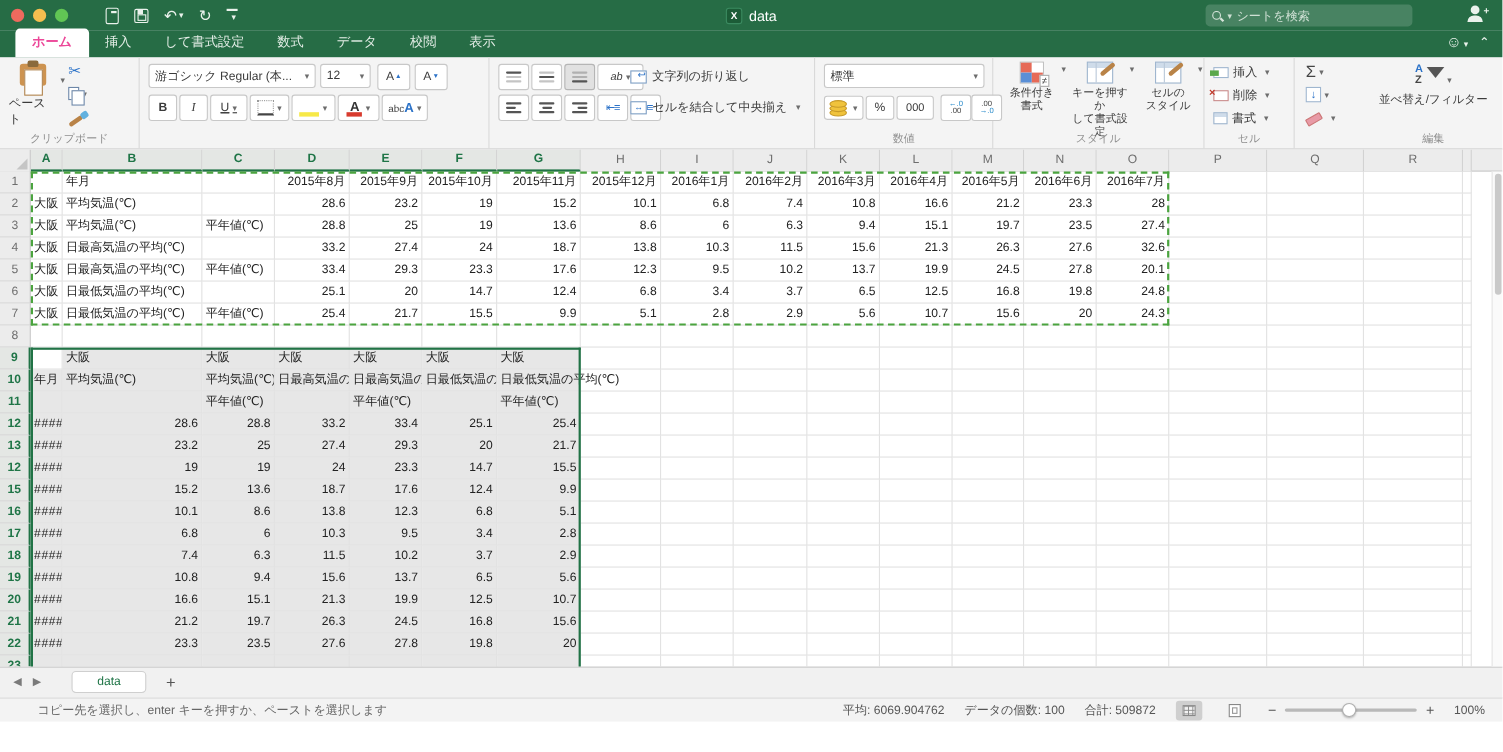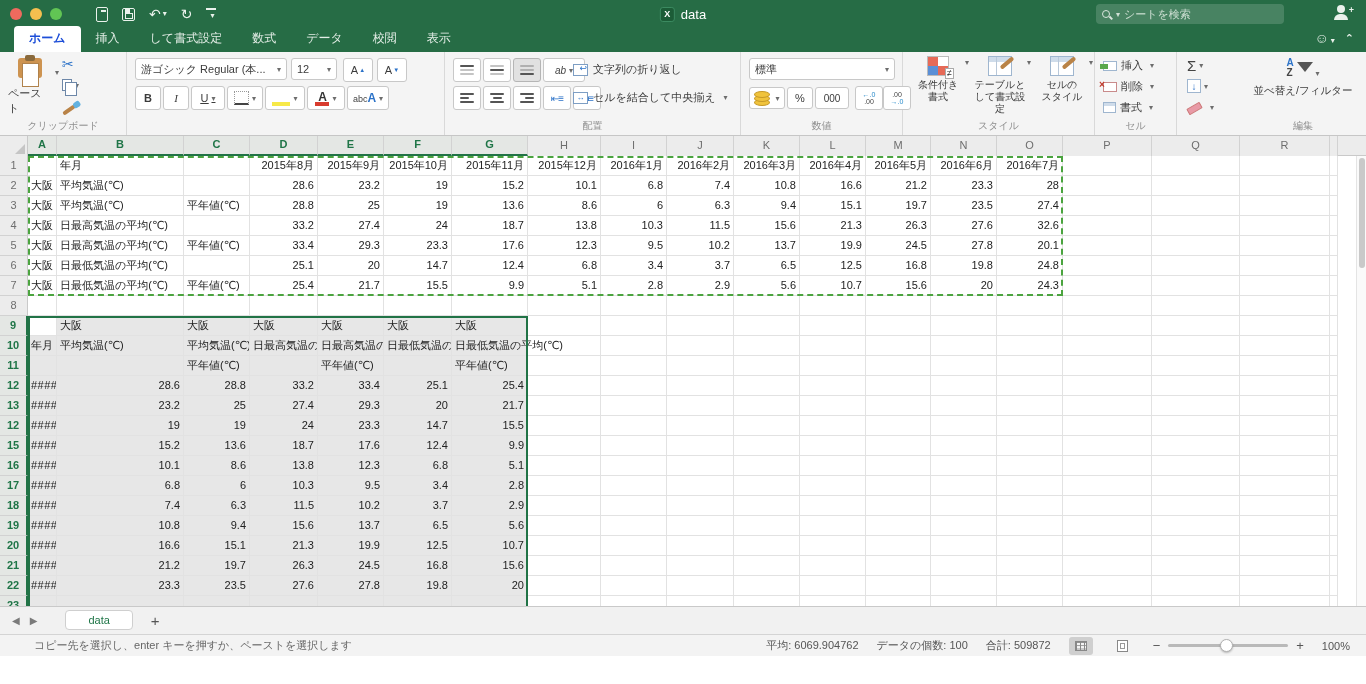--- a/index.html
+++ b/index.html
@@ -30,21 +30,21 @@
   .magnifier:after { content:""; position:absolute; left:6px; top:6px; width:4px; height:1.5px; background:#d9e6dd; transform:rotate(45deg); }
   .search-ph { color:#cfe0d4; font-size:11px; }
   .share-icon { position:absolute; right:14px; top:5px; width:18px; height:16px; }
   .share-icon .head { width:8px; height:8px; border-radius:50%; background:#eaf2ec; margin-left:3px; }
   .share-icon .body { width:14px; height:6px; border-radius:6px 6px 0 0; background:#eaf2ec; margin-top:1px; }
   .share-icon .plus { position:absolute; right:-2px; top:0; font-size:9px; color:#eaf2ec; font-weight:bold; }
 
   
   .tabrow { height:24px; background:#266c45; display:flex; align-items:flex-end; padding-left:14px; position:relative; }
   .rtab { color:#e3ede6; font-size:12px; padding:4px 15px 5px; border-radius:4px 4px 0 0; cursor:default; }
-  .rtab.active { background:#fff; color:#1d4ed8; font-weight:bold; }
+  .rtab.active { background:#fff; color:#ec4899; font-weight:bold; }
   .tabrow-right { position:absolute; right:12px; top:2px; display:flex; align-items:center; gap:10px; color:#eaf2ec; }
   .smiley { font-size:14px; }
   .collapse { font-size:11px; font-weight:bold; }
 
   
   .ribbon { height:84px; background:#f4f4f4; border-bottom:1px solid #c6c6c6; display:flex; }
   .rgroup { position:relative; height:100%; border-right:1px solid #d9d9d9; flex:0 0 auto; }
   .glabel { position:absolute; bottom:2px; left:0; width:100%; text-align:center; font-size:10px; color:#8f8f8f; }
   .btn { background:#fff; border:1px solid #c8c8c8; border-radius:3px; font-size:11px; color:#3b3b3b;
     display:inline-flex; align-items:center; justify-content:center; }
@@ -392,21 +392,20 @@
         <div class="wrapbtn">
           <span class="ic-wrap"></span>
           <span class="rlabel">文字列の折り返し</span>
         </div>
         <div class="mergebtn">
           <span class="ic-merge">↔</span>
           <span class="rlabel">セルを結合して中央揃え</span>
           <span class="dcaret">▾</span>
         </div>
       </div>
-      <div class="glabel">配置</div>
     </div>
 
     <div class="rgroup g-num">
       <div class="selbox numfmt">
         <span>標準</span>
           <span class="dcaret">▾</span>
       </div>
       <div class="numrow2">
         <div class="btn sm" style="width:36px">
           <span class="ic-coins">
@@ -440,21 +439,21 @@
             <i></i>
             <i></i>
             <i class="neq">≠</i>
           </span>
         <span class="dcaret">▾</span>
         <div class="two-line"><span>条件付き</span><br><span>書式</span></div>
       </div>
       <div class="stylebtn sb-rel">
         <span class="ic-tbl"></span>
         <span class="dcaret">▾</span>
-        <div class="two-line"><span>テーブルと</span><br><span>して書式設定</span></div>
+        <div class="two-line"><span>キーを押すか</span><br><span>して書式設定</span></div>
       </div>
       <div class="stylebtn sb-rel">
         <span class="ic-tbl"></span>
         <span class="dcaret">▾</span>
         <div class="two-line"><span>セルの</span><br><span>スタイル</span></div>
       </div>
       <div class="glabel">スタイル</div>
     </div>
 
     <div class="rgroup g-cells">

